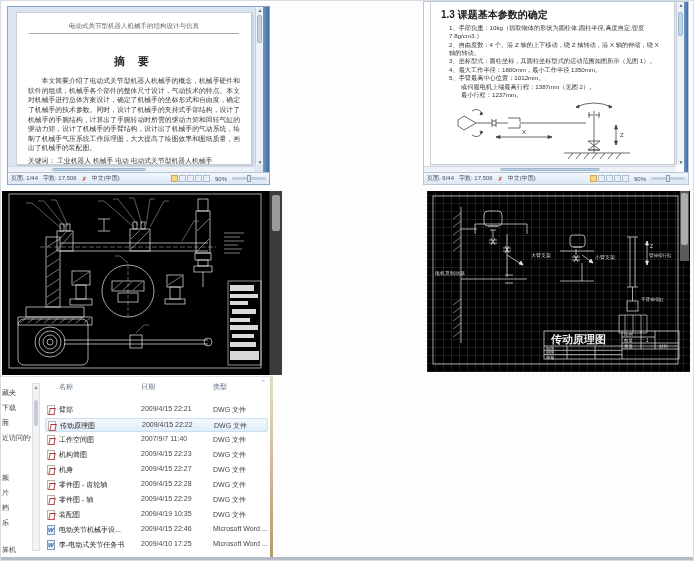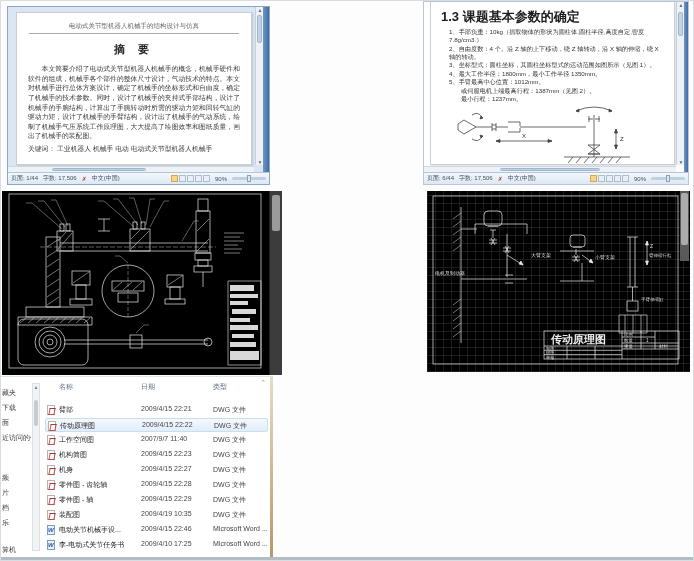--- a/index.html
+++ b/index.html
@@ -31,31 +31,31 @@
   .zoom-slider { position:relative; width:34px; height:3px; background:#c2cfdd; border-radius:2px; }
   .zoom-slider b { position:absolute; top:-2px; left:45%; width:4px; height:7px; background:#dfe8f2; border:1px solid #8ba0b8; }
 
   
   #word1 { left:6px; top:5px; width:263px; height:179px; }
   #word1 .word-page { left:8px; top:5px; right:17px; bottom:19px; }
   #word1 .v-scroll { right:6px; top:0; bottom:19px; }
   #word1 .chrome-stripe { right:0; }
   #word1 .h-scroll { left:0; right:15px; bottom:12px; }
   .w1-header { margin:9px 12px 0 12px; text-align:center; font-size:6.5px; color:#666; padding-bottom:2px; border-bottom:1px solid #aaa; }
-  .w1-title { margin-top:8px; text-align:center; font-size:11px; font-weight:bold; letter-spacing:5px; color:#222; }
+  .w1-title { margin-top:20px; text-align:center; font-size:11px; font-weight:bold; letter-spacing:5px; color:#222; }
   .w1-body { margin:7px 11px 0 11px; font-size:6.8px; line-height:1.42; color:#3a3a3a; text-align:justify; text-indent:2em; }
   .w1-keywords { margin:3px 11px 0 11px; font-size:6.8px; color:#3a3a3a; }
 
   
   #word2 { left:422px; top:0; width:266px; height:184px; background:#fff; border:1px solid #b9c6d6; }
   #word2 .word-page { left:6px; top:0; right:13px; bottom:19px; border-top:none; }
   #word2 .v-scroll { right:4px; top:0; bottom:19px; }
   #word2 .chrome-stripe { right:0; width:4px; }
   #word2 .h-scroll { left:0; right:12px; bottom:12px; }
-  .w2-heading { margin:6px 0 2px 10px; font-size:13px; font-weight:bold; color:#1c1c1c; }
+  .w2-heading { margin:6px 0 2px 10px; font-size:10px; font-weight:bold; color:#1c1c1c; }
   .w2-item { margin:0 8px 0 18px; font-size:6.2px; line-height:1.35; color:#333; }
   .w2-item.indent2 { margin-left:30px; }
   .w2-figure { display:block; margin:2px auto 0 auto; }
   .w2-caption { text-align:center; font-size:6px; color:#333; }
 
   
   #cad1 { left:1px; top:190px; width:280px; height:184px; background:#000; }
   #cad1 .scroll-strip { position:absolute; right:0; top:0; width:13px; height:100%; background:#3c3c3c; border-left:1px solid #222; }
   #cad1 .scroll-strip b { position:absolute; left:2px; top:4px; width:8px; height:36px; background:#9b9b9b; border-radius:2px; }
   #cad2 { left:426px; top:190px; width:263px; height:181px; background-color:#000;

